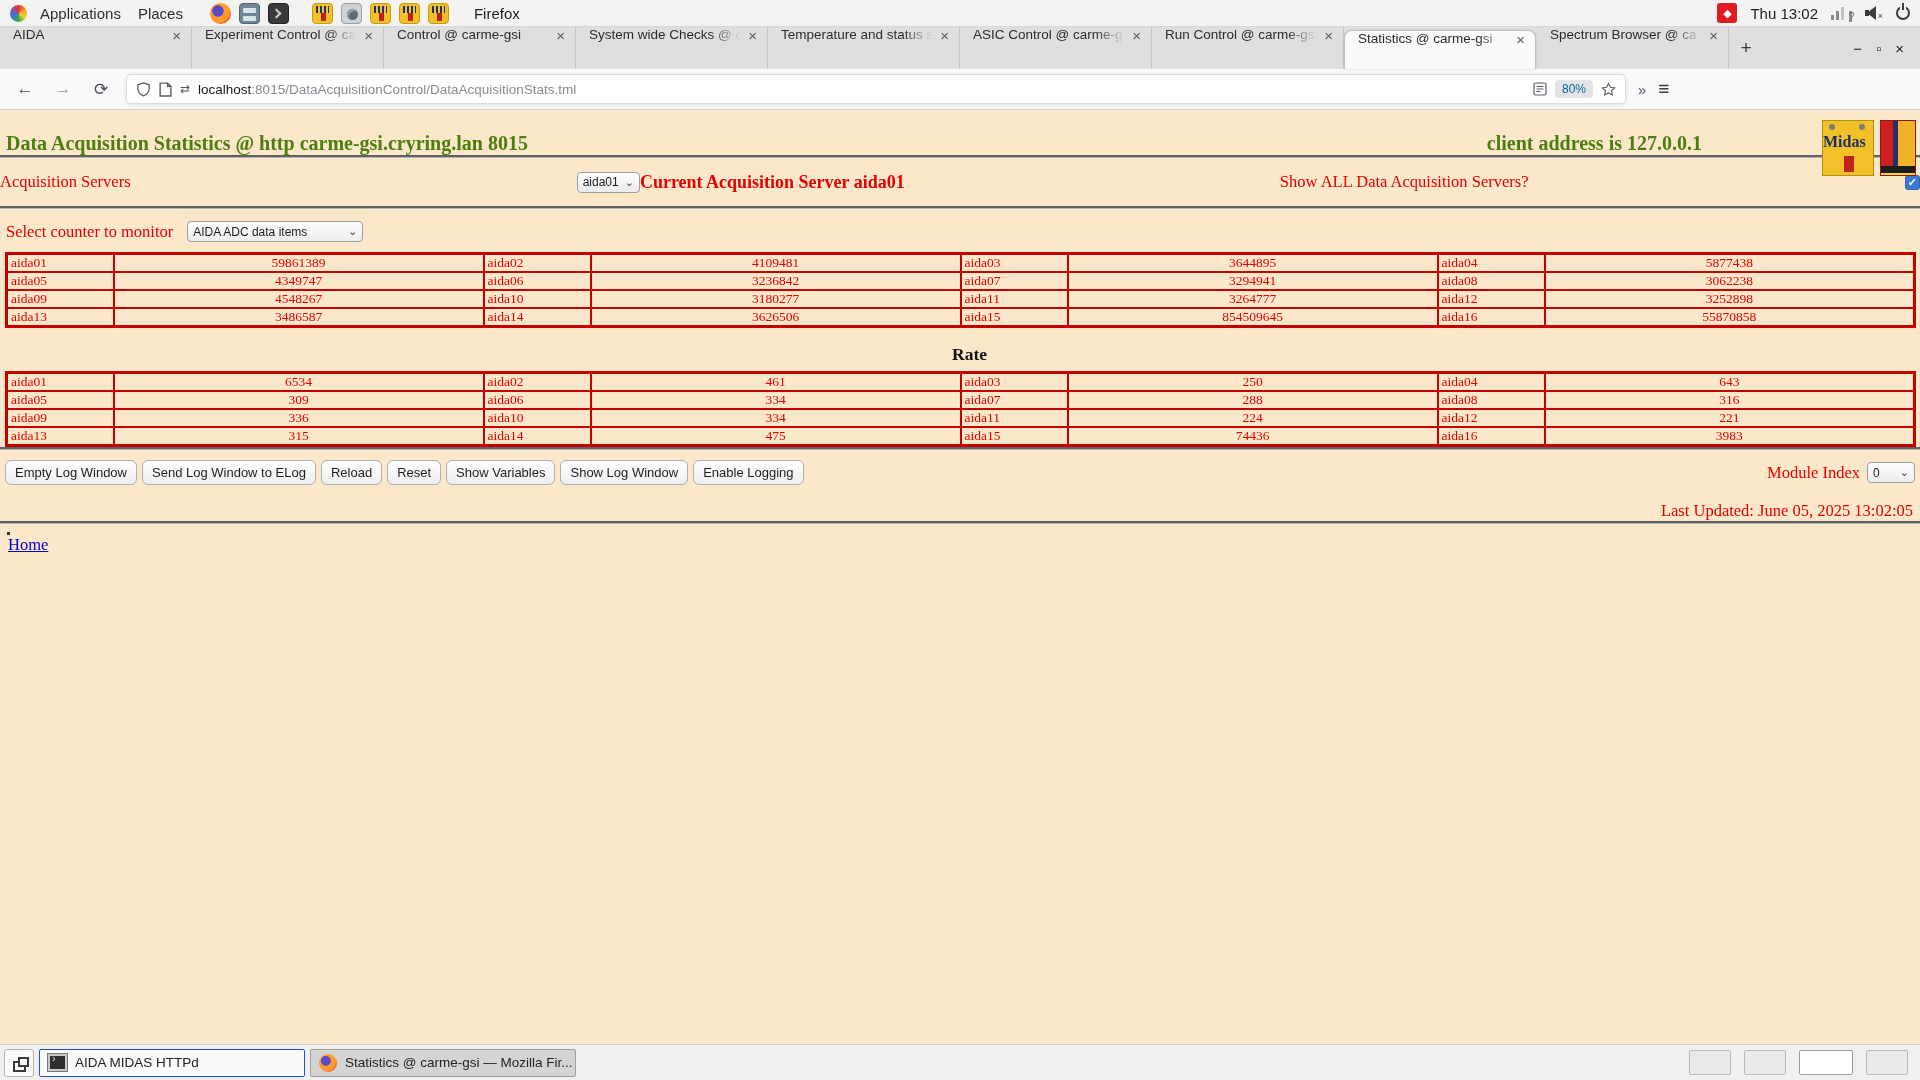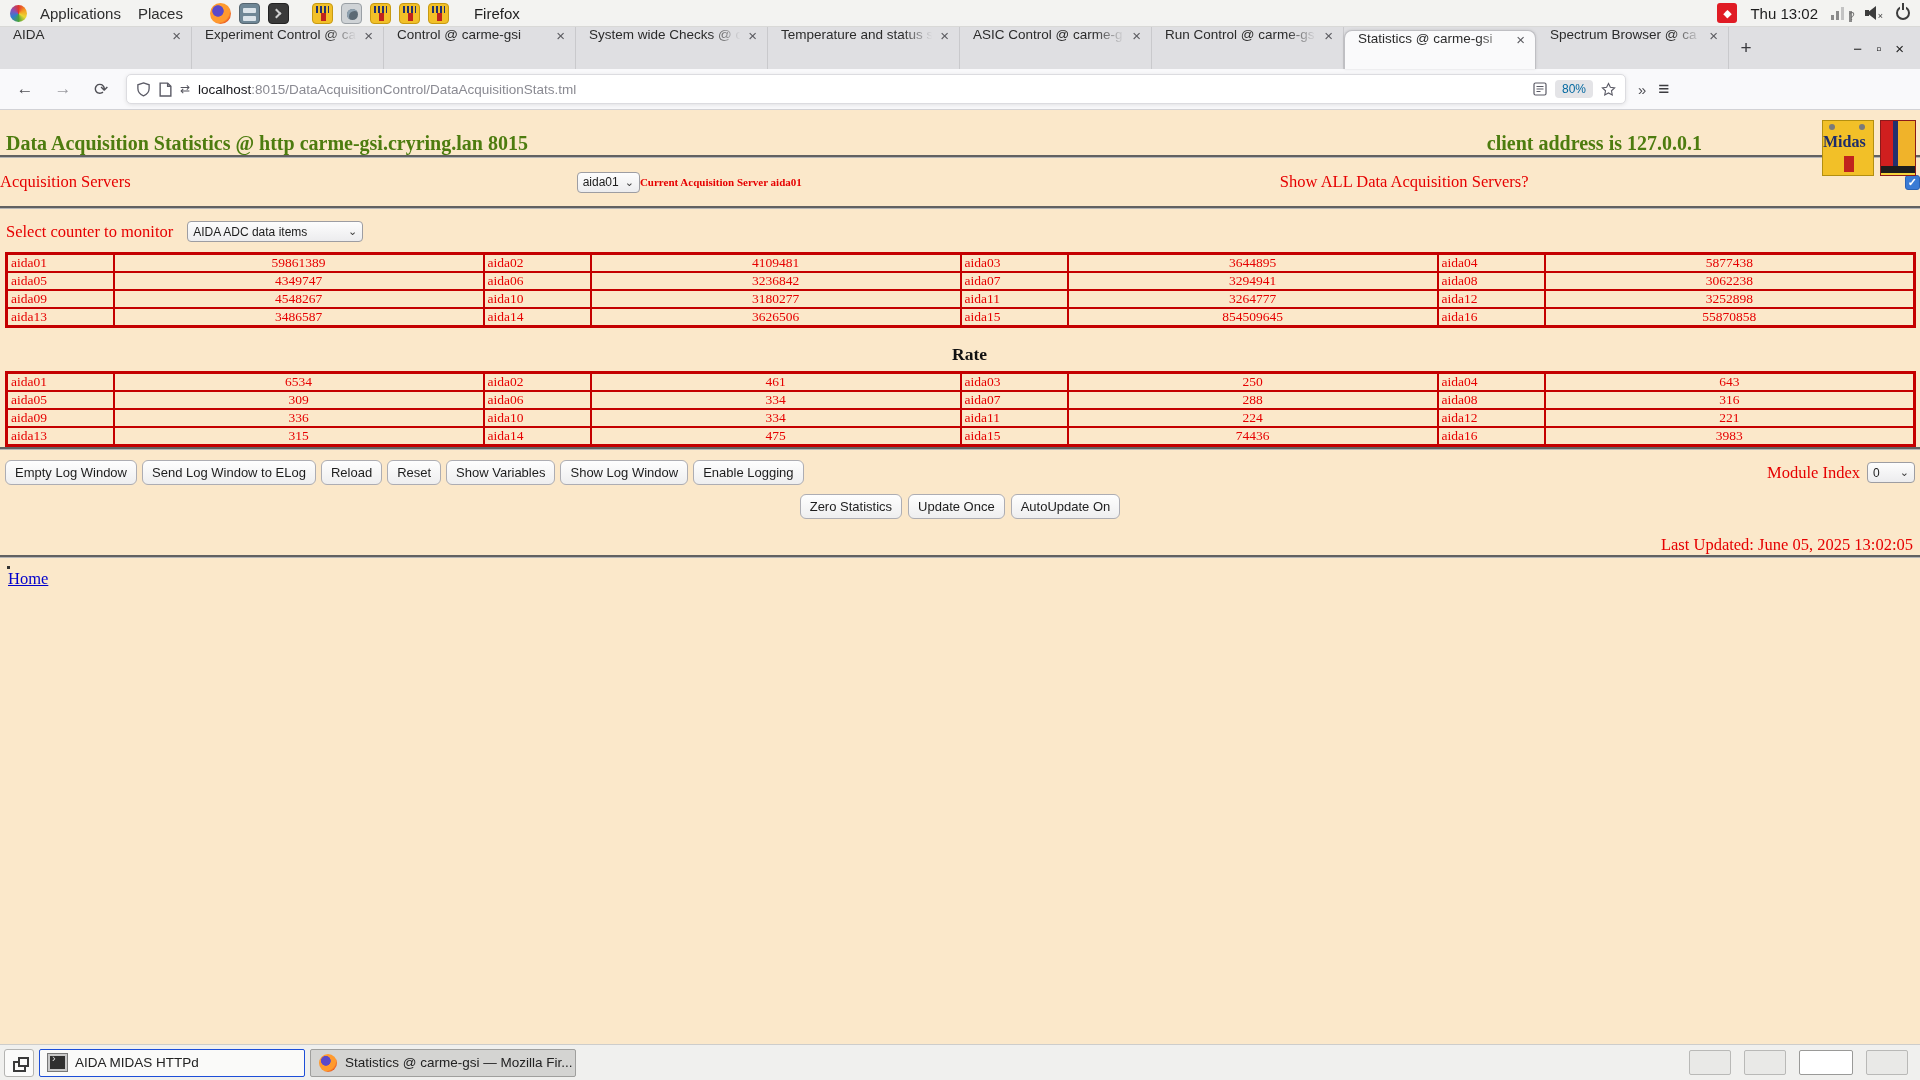--- a/index.html
+++ b/index.html
@@ -104,21 +104,21 @@
   .exp-logo { width:36px; height:56px; position:relative; overflow:hidden; border:1px solid #8b1a1a;
     background:linear-gradient(90deg,#d01f1f 0 40%,#f0b32a 40% 100%); }
   .exp-logo:before { content:""; position:absolute; left:12px; top:0; width:5px; height:100%; background:#23306e; }
   .exp-logo:after { content:""; position:absolute; bottom:0; left:0; width:100%; height:9px; background:#1d1d1d;
     box-shadow:inset 0 -2px 0 #f5d33a; }
   hr.rule { border:none; border-top:3px groove #b5b5b5; margin:0; }
   .r1 { margin-top:30px; }
   .acq-row { display:flex; align-items:center; height:48px; }
   .acq-row > div { width:33.33%; display:flex; align-items:center; justify-content:space-between; gap:8px; }
   .label16 { font-size:16.5px; }
-  .bold16 { font-size:11px; font-weight:bold; }
+  .bold16 { font-size:18px; font-weight:bold; }
   .gtk-select { display:inline-flex; align-items:center; justify-content:space-between;
     height:21px; background:linear-gradient(#fdfdfd,#ececee); border:1px solid #9d9da2;
     border-radius:4px; padding:0 5px; font:12px "Liberation Sans", sans-serif; color:#1c1c1c; gap:6px; }
   .chev { font-size:11px; color:#3c3c3c; line-height:1; }
   .checkbox { width:15px; height:15px; background:#3a7bd5; border:1px solid #2a62b5; border-radius:3px;
     color:#fff; font:bold 11px "Liberation Sans", sans-serif;
     display:inline-flex; align-items:center; justify-content:center; }
   .select-row { display:flex; align-items:center; gap:14px; padding:12px 0 10px 6px; }
   .section-h { text-align:center; font-size:17.5px; font-weight:bold; color:#111; margin:7px 0 6px; }
   table.stats { width:1910px; margin:0 5px; border-collapse:collapse; border:3px solid #c40000;
@@ -428,26 +428,20 @@
       </span>
     <span class="module-group">
       <span class="label16 red">Module Index</span>
       <span class="gtk-select" style="width:48px;">
         <span>0</span>
         <span class="chev">⌄</span>
       </span>
     </span>
   </div>
 
-  <div class="update-row">
-
-  <button class="gtkbtn">Zero Statistics</button>
-      <button class="gtkbtn">Update Once</button>
-      <button class="gtkbtn">AutoUpdate On</button>
-    </div>
 
   <div class="updated-line red">Last Updated: June 05, 2025 13:02:05</div>
 
   <hr class="rule r4">
 
   <div class="stray-dot"></div>
   <a class="home-link">Home</a>
 </div>
 
 <div class="taskbar">

